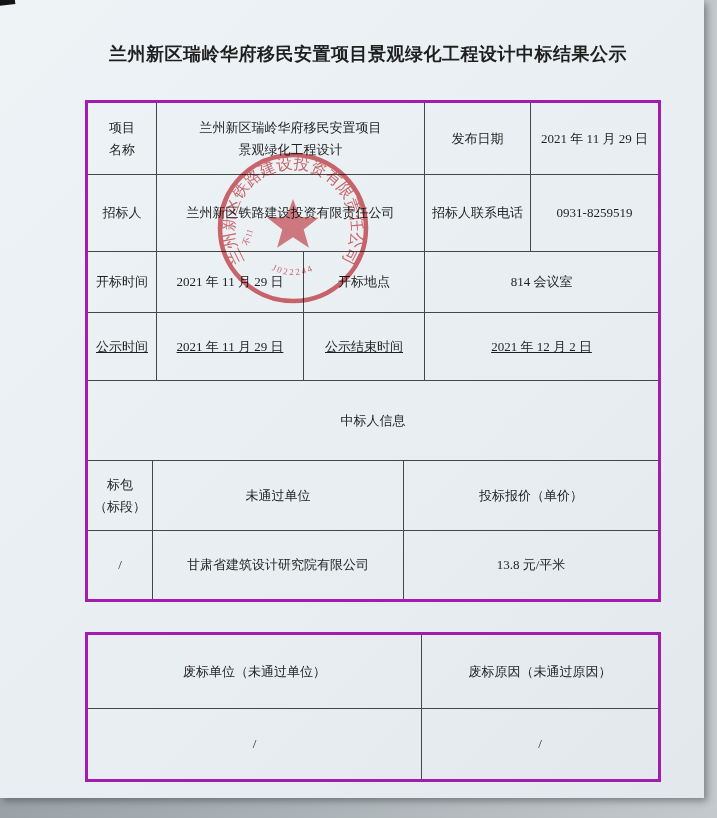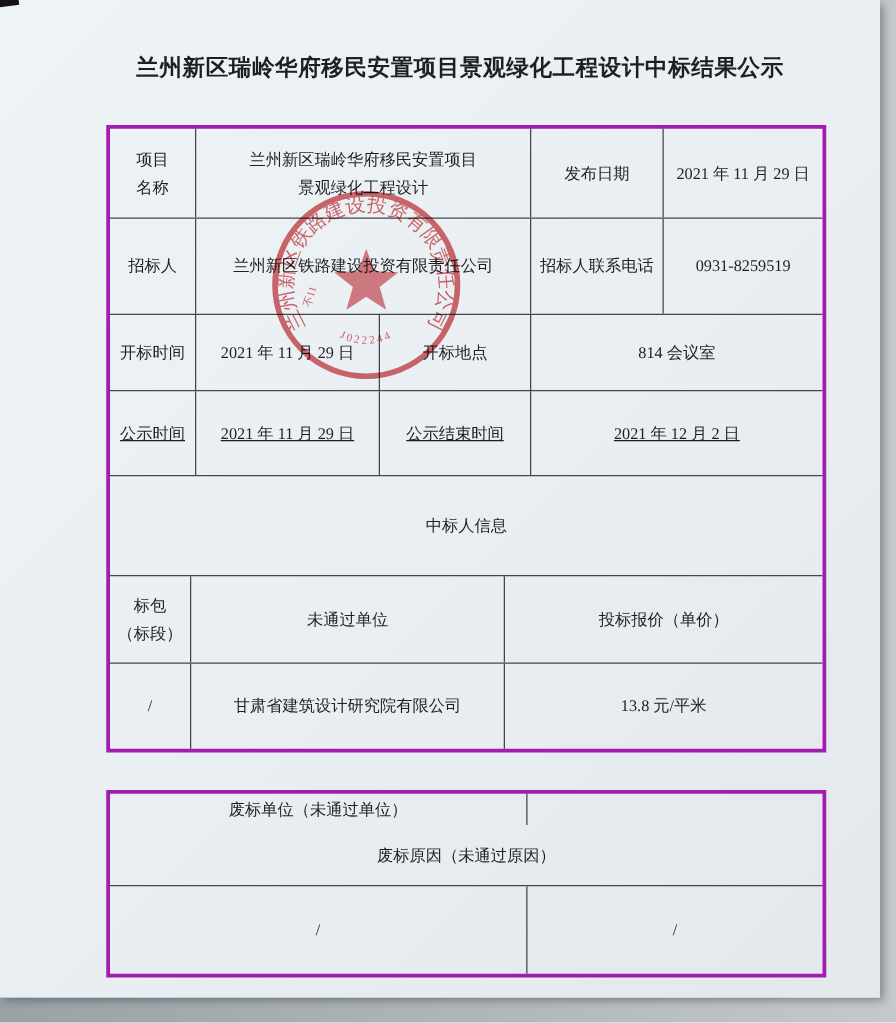--- a/index.html
+++ b/index.html
@@ -28,21 +28,21 @@
   .cell{
     box-sizing:border-box;border-right:1px solid #464646;
     display:flex;flex-direction:column;justify-content:center;align-items:center;
     text-align:center;font-size:13px;line-height:1.65;padding:2px 4px;
   }
   .cell:last-child{border-right:none;}
   .main-table{left:85px;top:100px;width:576px;}
   .rej-table{left:85px;top:632px;width:576px;}
   .r1{height:72px;} .r2{height:77px;} .r3{height:61px;} .r4{height:68px;text-decoration:underline;}
   .r5{height:80px;} .r6{height:70px;} .r7{height:68px;}
-  .rj1{height:74px;flex-direction:column;} .rj2{height:70px;}
+  .rj1{height:74px;} .rj2{height:70px;}
   .w-label{width:69px;} .w-val{width:268px;} .w-l2{width:106px;} .w-v2{flex:1;}
   .w3-val{width:147px;} .w3-l2{width:121px;}
   .w-pkg{width:65px;} .w-name{width:251px;} .w-price{flex:1;}
   .w-rej1{width:334px;} .w-rej2{flex:1;}
   .full{flex:1;}
   .stamp{
     position:absolute;left:212px;top:147px;width:162px;height:162px;
     opacity:.82;mix-blend-mode:multiply;pointer-events:none;
   }
   .stamp text{font-family:"Liberation Serif","DejaVu Serif",serif;}

